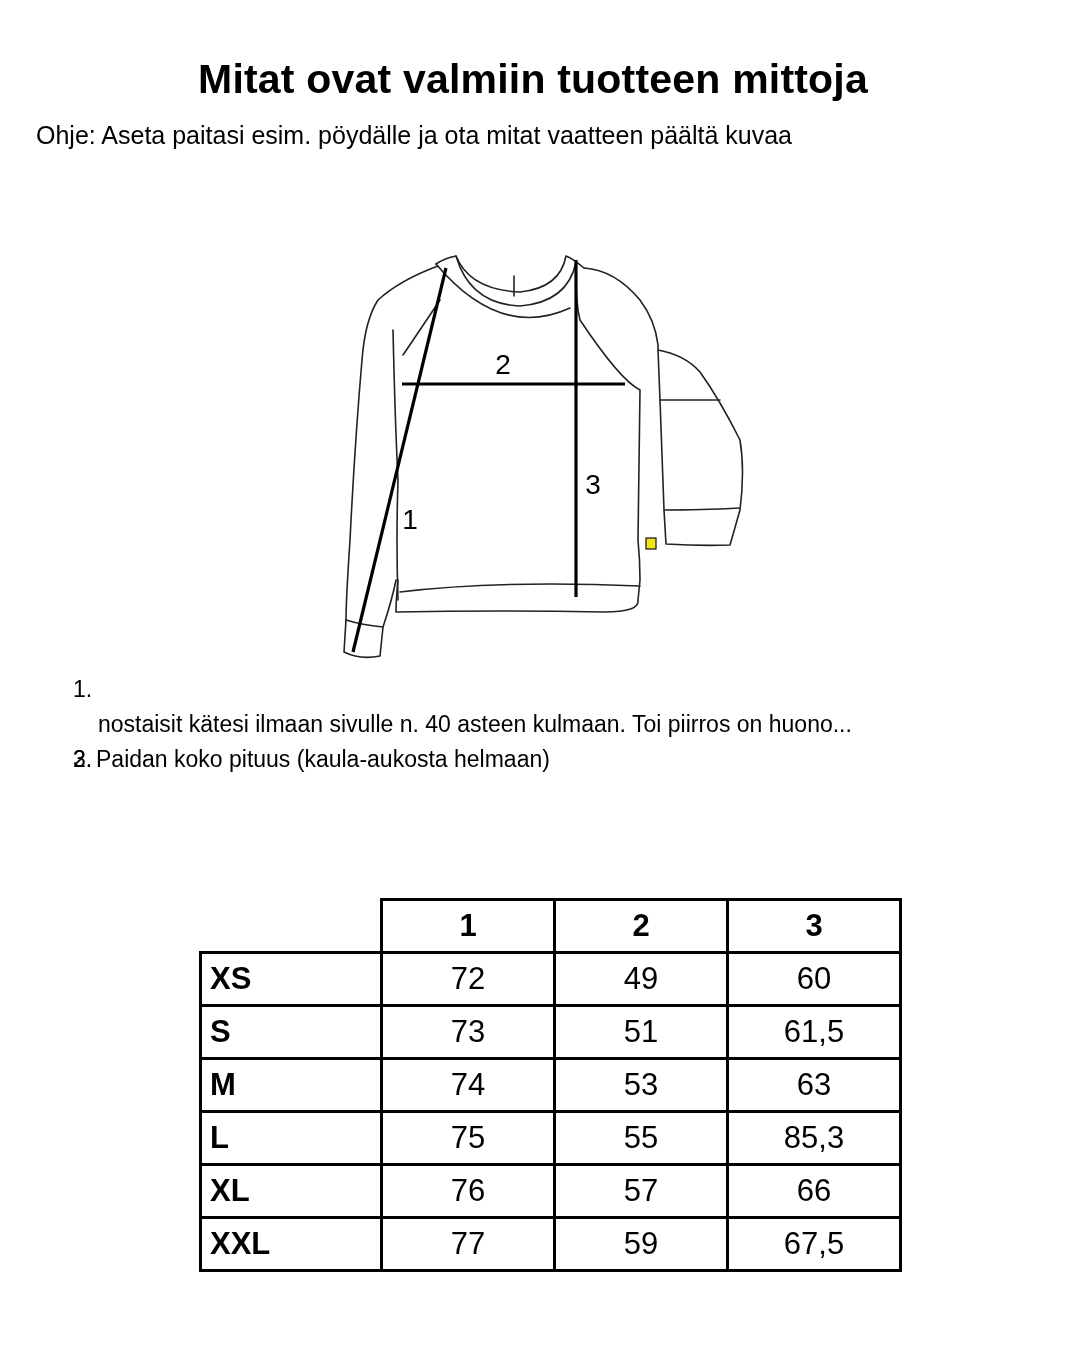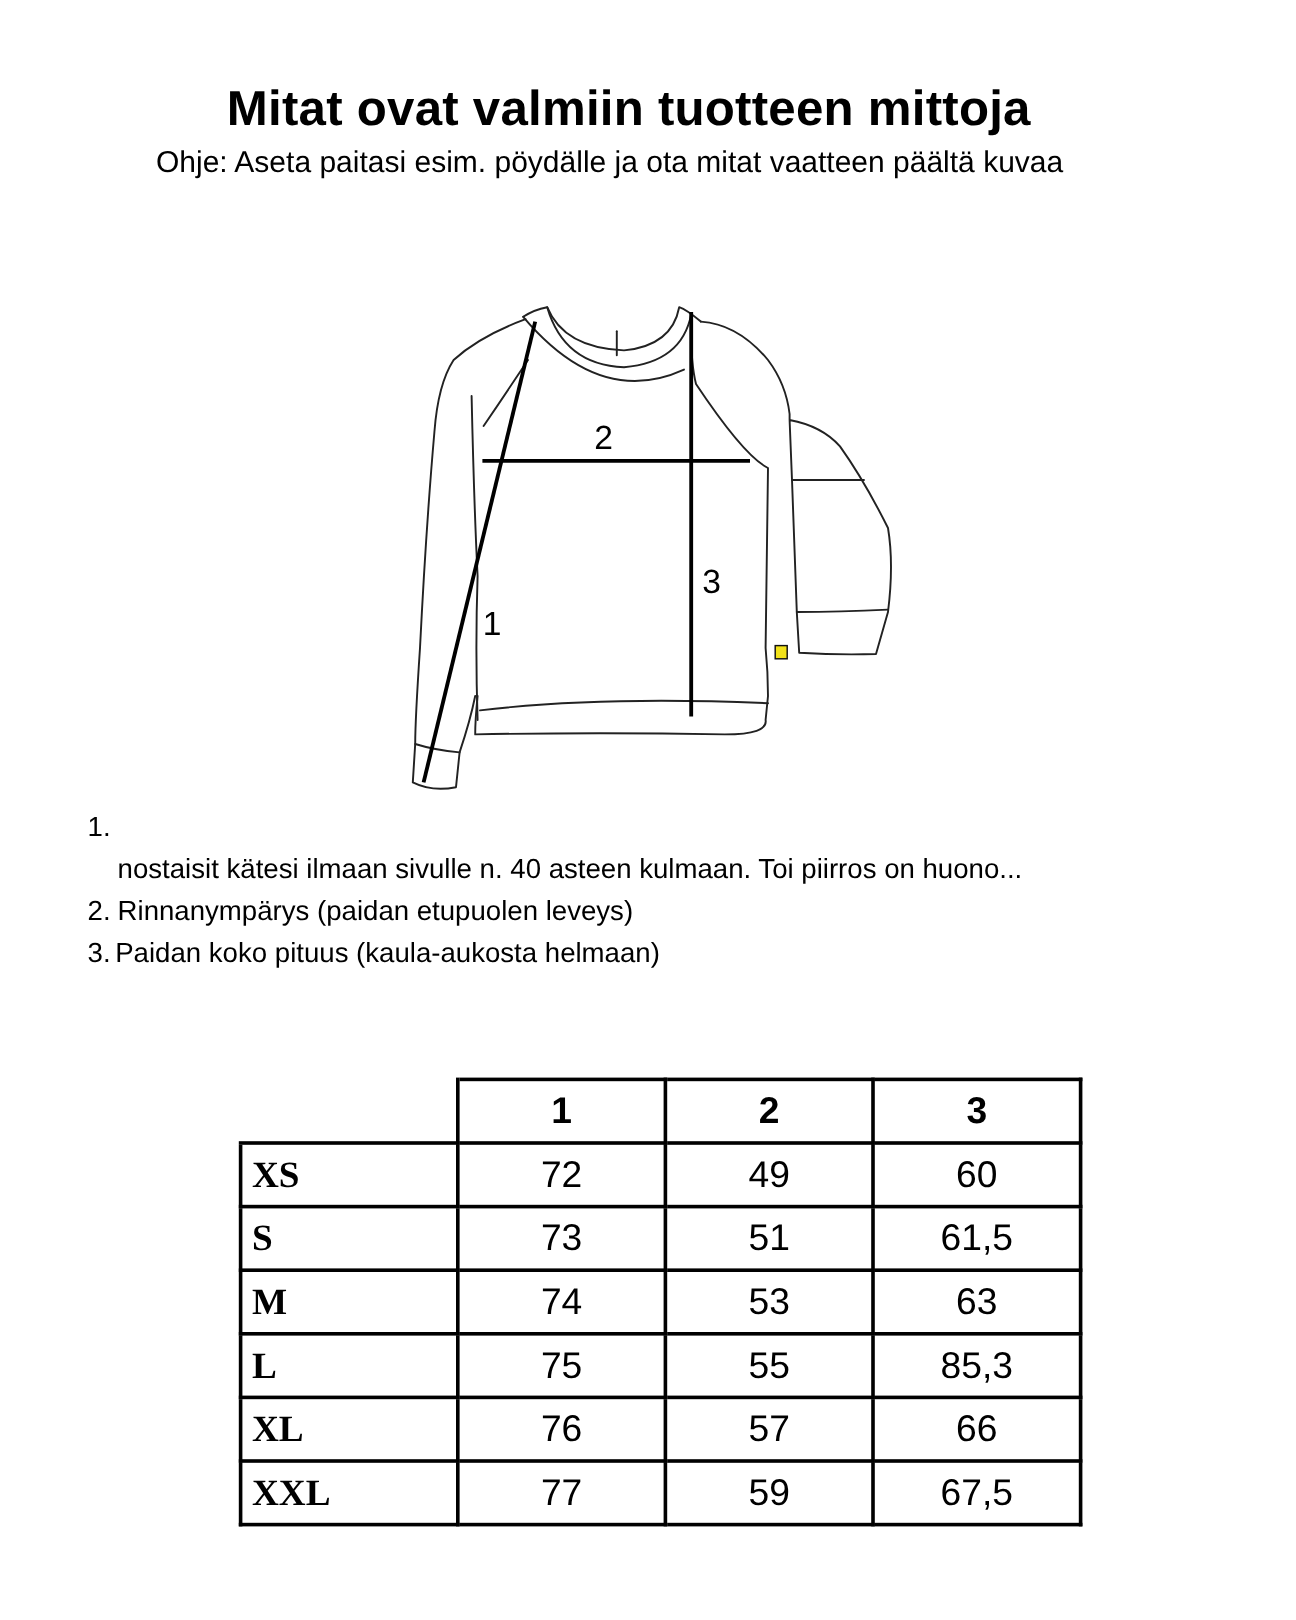--- a/index.html
+++ b/index.html
@@ -1,35 +1,35 @@
 <!DOCTYPE html>
 <html><head>
 <meta charset="utf-8">
 <style>
   html,body{margin:0;padding:0;background:#ffffff;}
   body{width:1080px;height:1350px;position:relative;overflow:hidden;font-family:"Liberation Sans","DejaVu Sans",sans-serif;color:#000;}
   .title{position:absolute;left:0;top:52px;width:1024px;text-align:center;font-weight:bold;font-size:41px;line-height:52px;letter-spacing:0.2px;}
-  .intro{position:absolute;left:8px;top:116px;width:1000px;text-align:center;font-size:25px;line-height:39px;}
+  .intro{position:absolute;left:36px;top:116px;width:1000px;font-size:25px;line-height:39px;}
   .sketch{position:absolute;left:320px;top:250px;width:440px;height:420px;}
   .notes{position:absolute;left:70px;top:672px;width:980px;font-size:23px;line-height:35px;margin:0;padding:0;list-style:none;}
   .notes li{position:relative;padding-left:28px;}
   .notes li .num{position:absolute;left:3px;top:0;}
   .notes li.n3{padding-left:26px;}
   .table-wrap{position:absolute;left:199px;top:898px;}
   table.size{border-collapse:collapse;font-family:"Liberation Sans Narrow","Liberation Sans",sans-serif;}
   table.size td{border:3px solid #000;height:50px;text-align:center;font-size:31px;padding:0;}
-  table.size td.size-label{width:170px;text-align:left;padding-left:8px;font-weight:bold;font-family:Liberation Serif, serif;}
+  table.size td.size-label{width:170px;text-align:left;padding-left:8px;font-weight:bold;}
   table.size td.val{width:170px;}
   table.size td.hdr{font-weight:bold;width:170px;}
   table.size td.blank{border-left:none;border-top:none;border-bottom:3px solid #000;}
 </style>
 </head>
 <body>
 
-<h1 class="title" style="margin:12px;">Mitat ovat valmiin tuotteen mittoja</h1>
+<h1 class="title" style="margin:1px;padding-left:20px;">Mitat ovat valmiin tuotteen mittoja</h1>
 
 <div class="intro">
   <div>Ohje: Aseta paitasi esim. pöydälle ja ota mitat vaatteen päältä kuvaa</div>
 </div>
 
 <svg class="sketch" viewBox="320 250 440 420" xmlns="http://www.w3.org/2000/svg">
   <g fill="none" stroke="#222" stroke-width="1.6" stroke-linecap="round" stroke-linejoin="round">
 
     <path d="M436 264 Q445 258 456 256 Q470 290 520 292 Q560 288 566 256 Q572 258 584 268"></path>
     <path d="M456 256 Q470 304 520 306 Q568 302 576 262"></path>
@@ -60,21 +60,20 @@
 </svg>
 
 <ol class="notes">
   <li>
     <span class="num">1.</span>
     <br>
     <span>nostaisit kätesi ilmaan sivulle n. 40 asteen kulmaan. Toi piirros on huono...</span>
   </li>
   <li>
     <span class="num">2.</span>
-    <span>Rinnanympärys (paidan etupuolen leveys)</span>
   </li>
   <li class="n3">
     <span class="num">3.</span>
     <span>Paidan koko pituus (kaula-aukosta helmaan)</span>
   </li>
 </ol>
 
 <div class="table-wrap">
   <table class="size">
     <tbody>

